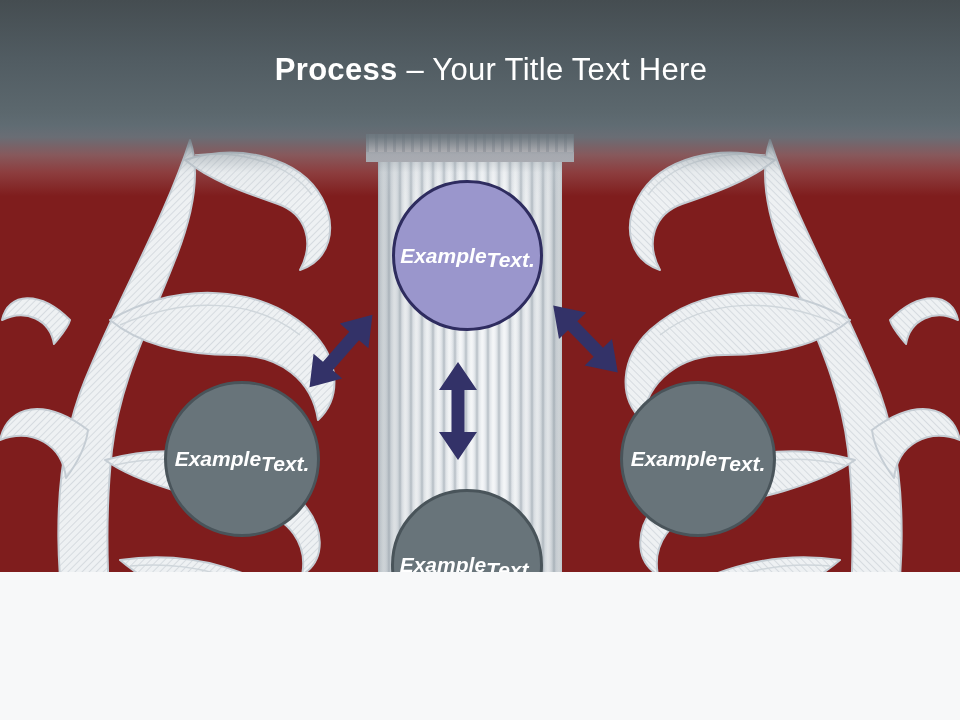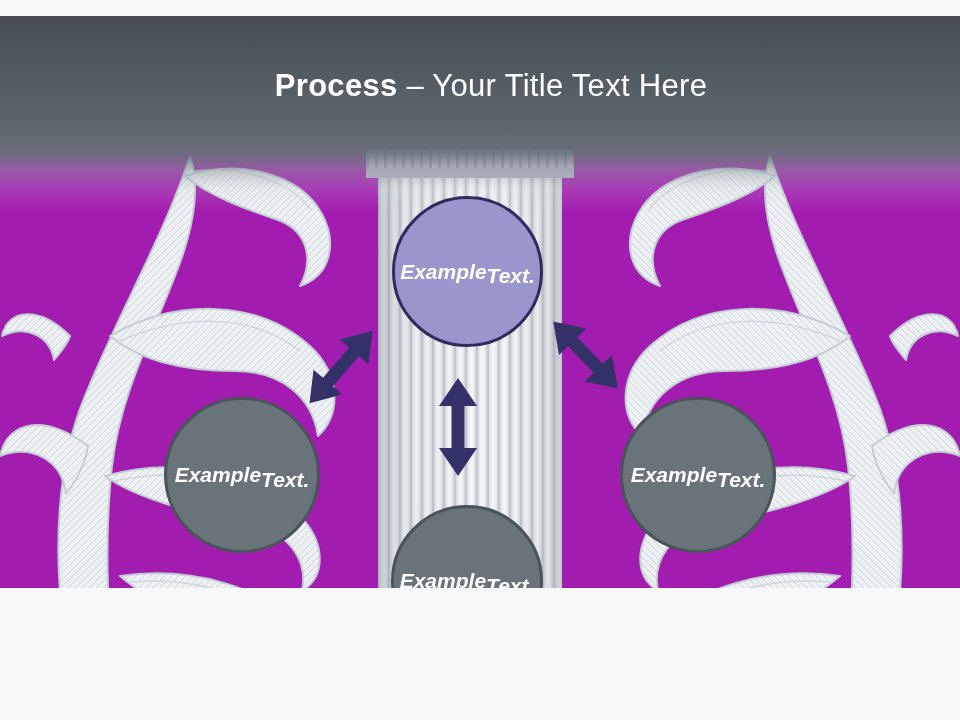--- a/index.html
+++ b/index.html
@@ -1,21 +1,21 @@
 <!DOCTYPE html>
 <html><head>
 <meta charset="utf-8">
 <style>
   html,body{margin:0;padding:0;}
   body{
     width:960px;height:720px;overflow:hidden;
     font-family:"Liberation Sans", sans-serif;
     background:#f7f8f9;
   }
-  .slide{position:relative;width:960px;height:572px;background:#a21caf;overflow:hidden;margin-top:16px;}
+  .slide{position:relative;width:960px;height:572px;background:#7f1d1d;overflow:hidden;}
 
   
   .ornaments{position:absolute;left:0;top:130px;width:960px;height:590px;z-index:1;}
 
   .column{position:absolute;left:366px;top:134px;width:208px;height:586px;z-index:1;}
   .column-capital{
     position:absolute;left:0;top:0;right:0;height:18px;
     background:repeating-linear-gradient(90deg,#b9c1c8 0 3px,#eceff1 3px 9px);
     opacity:.85;
   }

